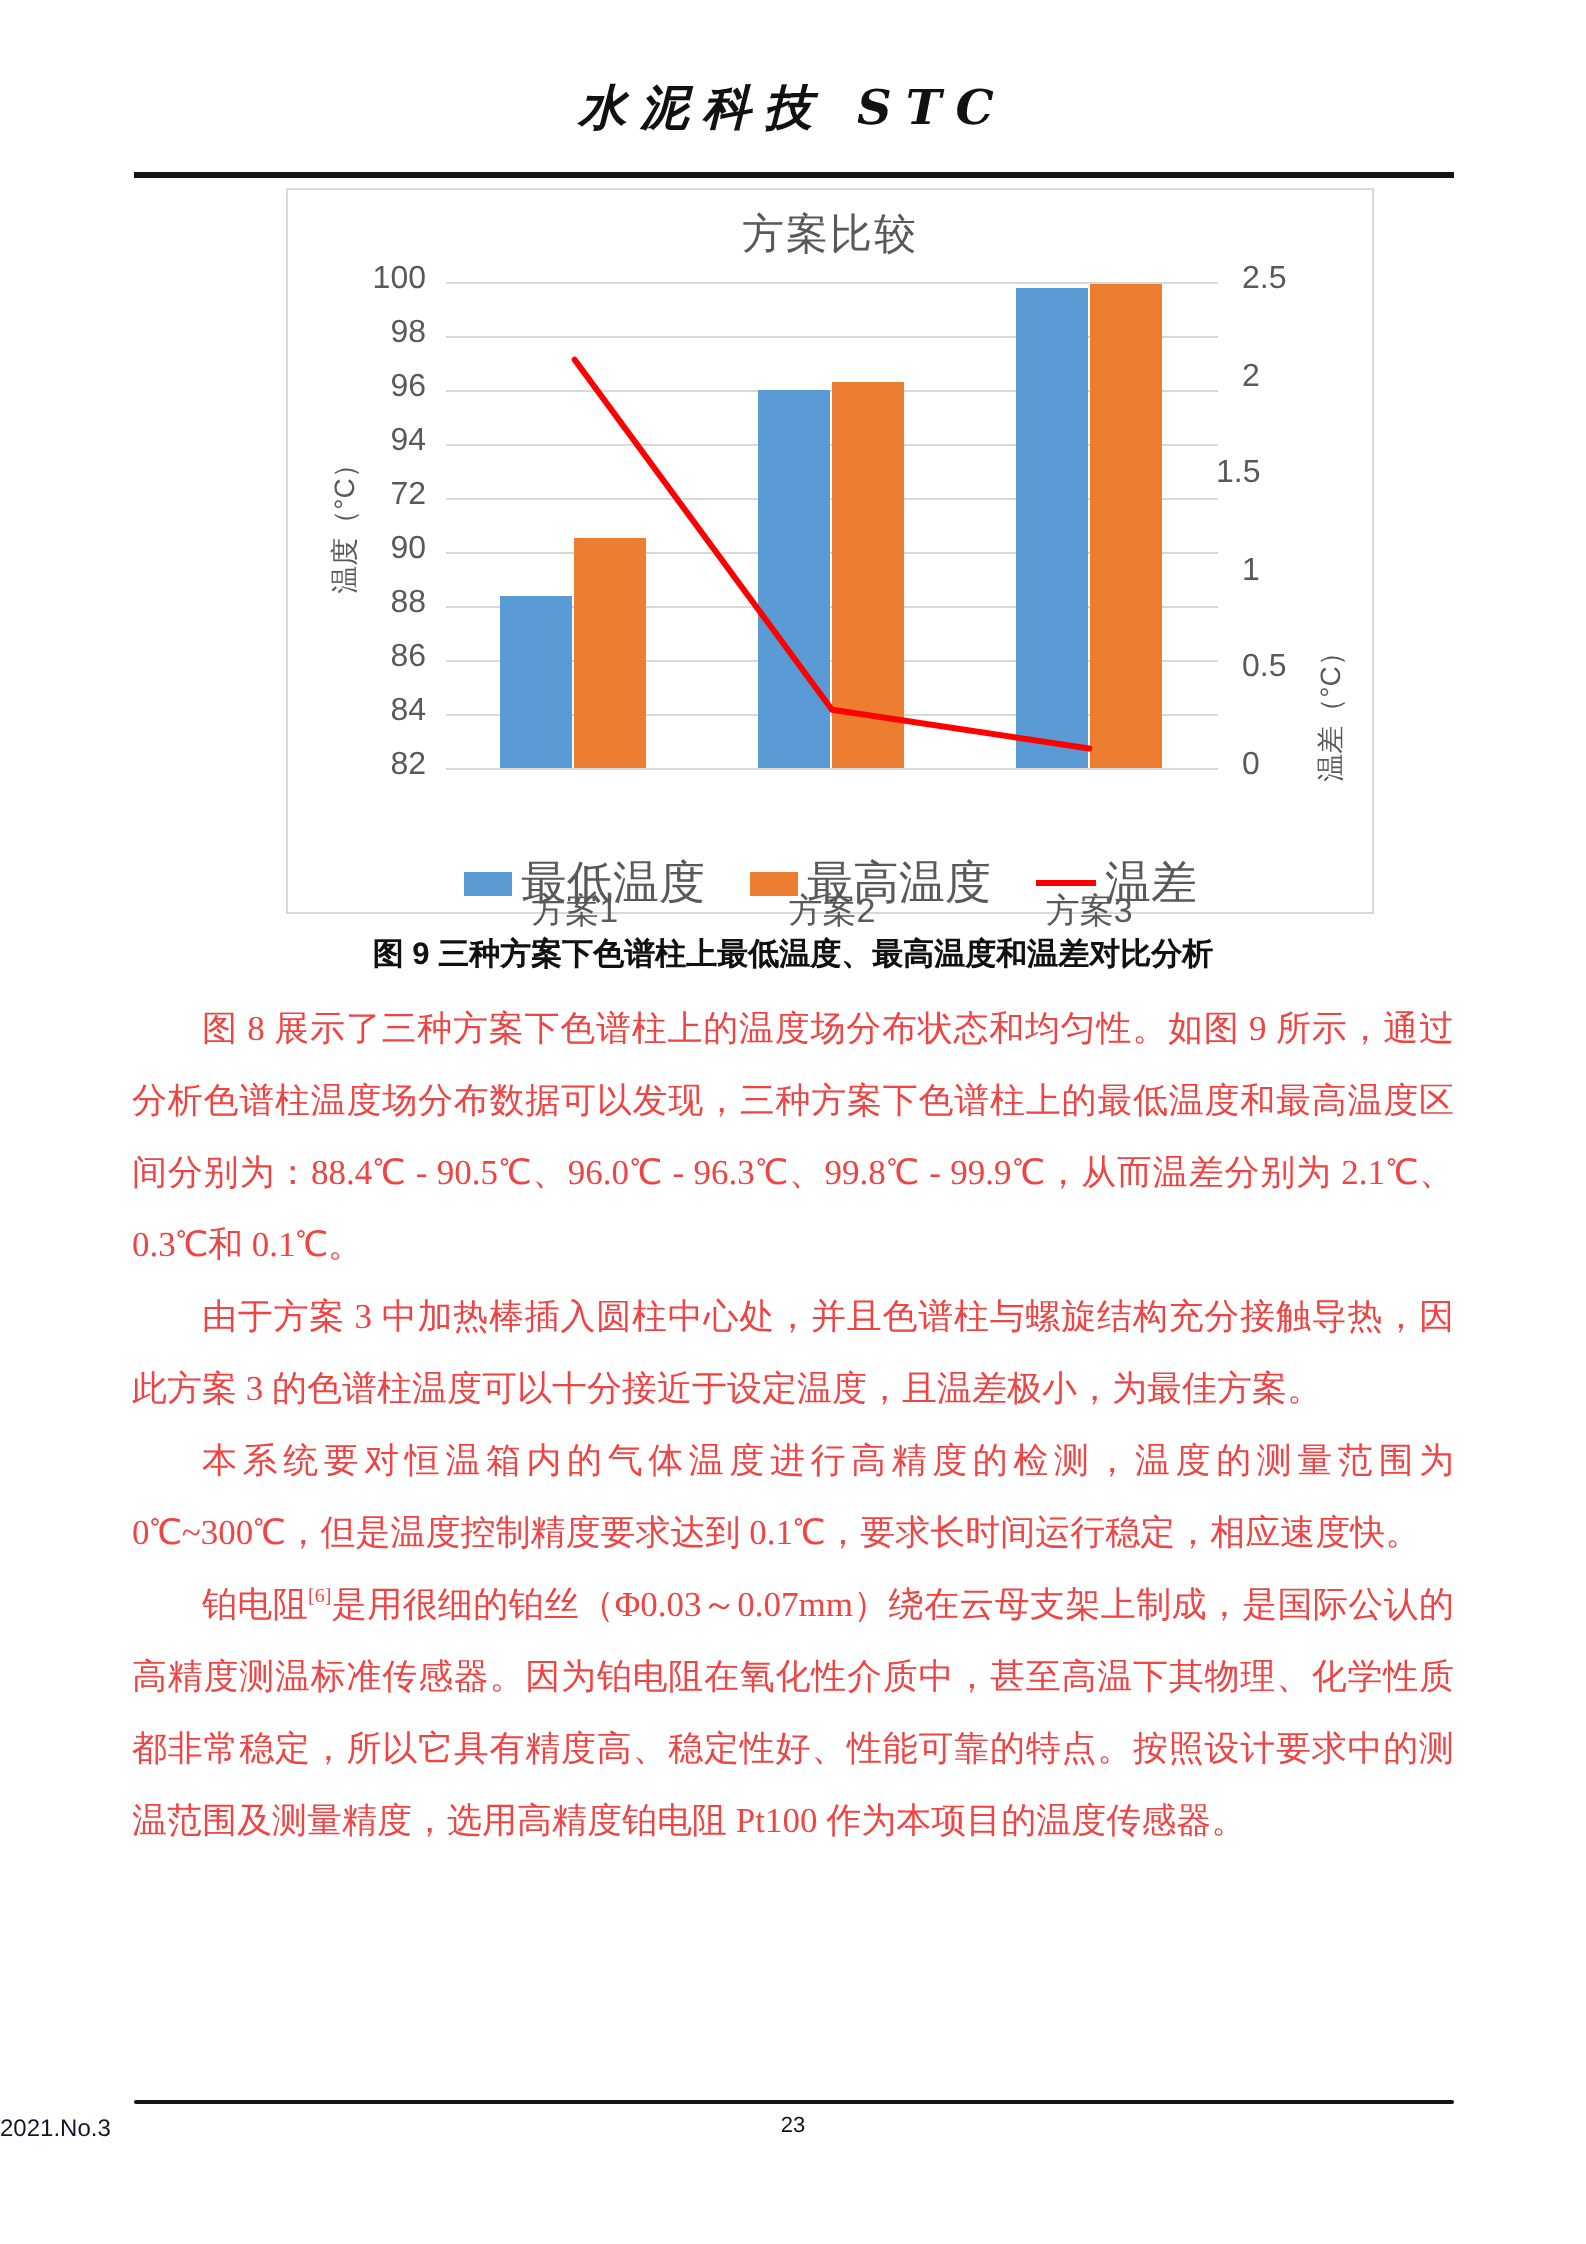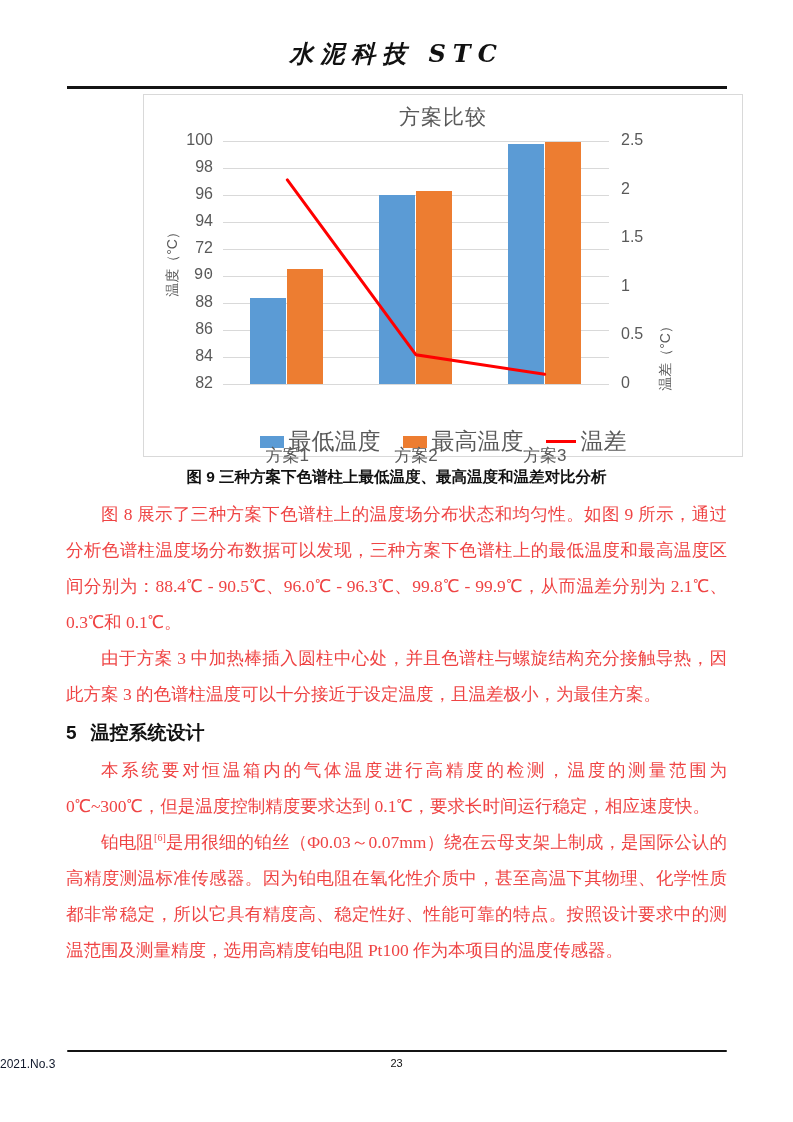--- a/index.html
+++ b/index.html
@@ -9,21 +9,21 @@
   }
   
   .journal-title{
     position:absolute;top:38px;left:0;width:100%;text-align:center;
     font-family:"DejaVu Serif",serif;font-style:italic;font-weight:bold;
     font-size:24px;letter-spacing:7px;color:#111;
   }
   .header-rule{position:absolute;top:86px;left:67px;width:660px;height:3px;background:#141414;}
   
   .figure-box{
-    position:absolute;top:94px;left:143px;width:600px;height:363px;
+    position:absolute;top:94px;left:143px;width:544px;height:363px;
     border:1px solid #d9d9d9;background:#fff;box-sizing:border-box;
     font-family:"Liberation Sans",sans-serif;
   }
   .chart-title{
     position:absolute;top:8px;left:0;width:100%;text-align:center;
     font-size:21px;color:#595959;letter-spacing:1px;
   }
   .gridline{position:absolute;height:1px;background:#d9d9d9;}
   .tick-label-left{position:absolute;width:42px;text-align:right;font-size:16px;color:#595959;}
   .tick-label-right{position:absolute;width:42px;text-align:left;font-size:16px;color:#595959;}
@@ -89,35 +89,35 @@
       </div>
   <div class="gridline" style="left: 79px; top: 289px; width: 386px;"></div>
       <div class="tick-label-left" style="left: 27px; top: 279px;">82</div>
       <div class="gridline" style="left: 79px; top: 262px; width: 386px;"></div>
       <div class="tick-label-left" style="left: 27px; top: 252px;">84</div>
       <div class="gridline" style="left: 79px; top: 235px; width: 386px;"></div>
       <div class="tick-label-left" style="left: 27px; top: 225px;">86</div>
       <div class="gridline" style="left: 79px; top: 208px; width: 386px;"></div>
       <div class="tick-label-left" style="left: 27px; top: 198px; text-align: right;">88</div>
       <div class="gridline" style="left: 79px; top: 181px; width: 386px;"></div>
-      <div class="tick-label-left" style="left: 27px; top: 171px; font-family: Liberation Mono, monospace;">90</div>
+      <div class="tick-label-left" style="left: 27px; top: 171px;">90</div>
       <div class="gridline" style="left: 79px; top: 154px; width: 386px;"></div>
       <div class="tick-label-left" style="left: 27px; top: 144px;">72</div>
       <div class="gridline" style="left: 79px; top: 127px; width: 386px;"></div>
       <div class="tick-label-left" style="left: 27px; top: 117px;">94</div>
       <div class="gridline" style="left: 79px; top: 100px; width: 386px;"></div>
       <div class="tick-label-left" style="left: 27px; top: 90px;">96</div>
       <div class="gridline" style="left: 79px; top: 73px; width: 386px;"></div>
       <div class="tick-label-left" style="left: 27px; top: 63px;">98</div>
       <div class="gridline" style="left: 79px; top: 46px; width: 386px;"></div>
       <div class="tick-label-left" style="left: 27px; top: 36px;">100</div>
       <div class="tick-label-right" style="left: 477px; top: 279px;">0</div>
       <div class="tick-label-right" style="left: 477px; top: 230.4px;">0.5</div>
       <div class="tick-label-right" style="left: 477px; top: 181.8px;">1</div>
-      <div class="tick-label-right" style="left: 477px; top: 133.2px;">1.5</div>
+      <div class="tick-label-right" style="left: 464px; top: 133.2px;">1.5</div>
       <div class="tick-label-right" style="left: 477px; top: 84.6px;">2</div>
       <div class="tick-label-right" style="left: 477px; top: 36px;">2.5</div>
       <div class="bar" style="left: 106.333px; top: 202.6px; width: 36px; height: 86.4px; background: rgb(91, 155, 213);"></div>
       <div class="bar" style="left: 143.333px; top: 174.25px; width: 36px; height: 114.75px; background: rgb(237, 125, 49);"></div>
       <div class="cat-label" style="left: 88.3333px; top: 301px;">方案1</div>
       <div class="bar" style="left: 235px; top: 100px; width: 36px; height: 189px; background: rgb(91, 155, 213);"></div>
       <div class="bar" style="left: 272px; top: 95.95px; width: 36px; height: 193.05px; background: rgb(237, 125, 49);"></div>
       <div class="cat-label" style="left: 217px; top: 301px;">方案2</div>
       <div class="bar" style="left: 363.667px; top: 48.7px; width: 36px; height: 240.3px; background: rgb(91, 155, 213);"></div>
       <div class="bar" style="left: 400.667px; top: 47.35px; width: 36px; height: 241.65px; background: rgb(237, 125, 49);"></div>
@@ -125,21 +125,20 @@
       <svg width="544" height="363" class="line-svg">
         <polyline points="143.33333333333331,84.87999999999998 272,259.84000000000003 400.6666666666667,279.28" fill="none" stroke="#FF0000" stroke-width="3" stroke-linecap="round"></polyline>
       </svg>
     </div>
 
   <div class="figure-caption">图 9 三种方案下色谱柱上最低温度、最高温度和温差对比分析</div>
 
   <div class="body-text">
     <p>图 8 展示了三种方案下色谱柱上的温度场分布状态和均匀性。如图 9 所示，通过分析色谱柱温度场分布数据可以发现，三种方案下色谱柱上的最低温度和最高温度区间分别为：88.4℃ - 90.5℃、96.0℃ - 96.3℃、99.8℃ - 99.9℃，从而温差分别为 2.1℃、0.3℃和 0.1℃。</p>
     <p>由于方案 3 中加热棒插入圆柱中心处，并且色谱柱与螺旋结构充分接触导热，因此方案 3 的色谱柱温度可以十分接近于设定温度，且温差极小，为最佳方案。</p>
-    <h2 class="section-heading"><span class="sec-num">5</span><span>温控系统设计</span></h2>
     <p>本系统要对恒温箱内的气体温度进行高精度的检测，温度的测量范围为 0℃~300℃，但是温度控制精度要求达到 0.1℃，要求长时间运行稳定，相应速度快。</p>
     <p><span>铂电阻</span><sup class="ref">[6]</sup><span>是用很细的铂丝（Φ0.03～0.07mm）绕在云母支架上制成，是国际公认的高精度测温标准传感器。因为铂电阻在氧化性介质中，甚至高温下其物理、化学性质都非常稳定，所以它具有精度高、稳定性好、性能可靠的特点。按照设计要求中的测温范围及测量精度，选用高精度铂电阻 Pt100 作为本项目的温度传感器。</span></p>
   </div>
 
   <div class="footer-rule"></div>
   <div class="footer-page">23</div>
   <div class="footer-issue">2021.No.3</div>
 
 </div>
 

